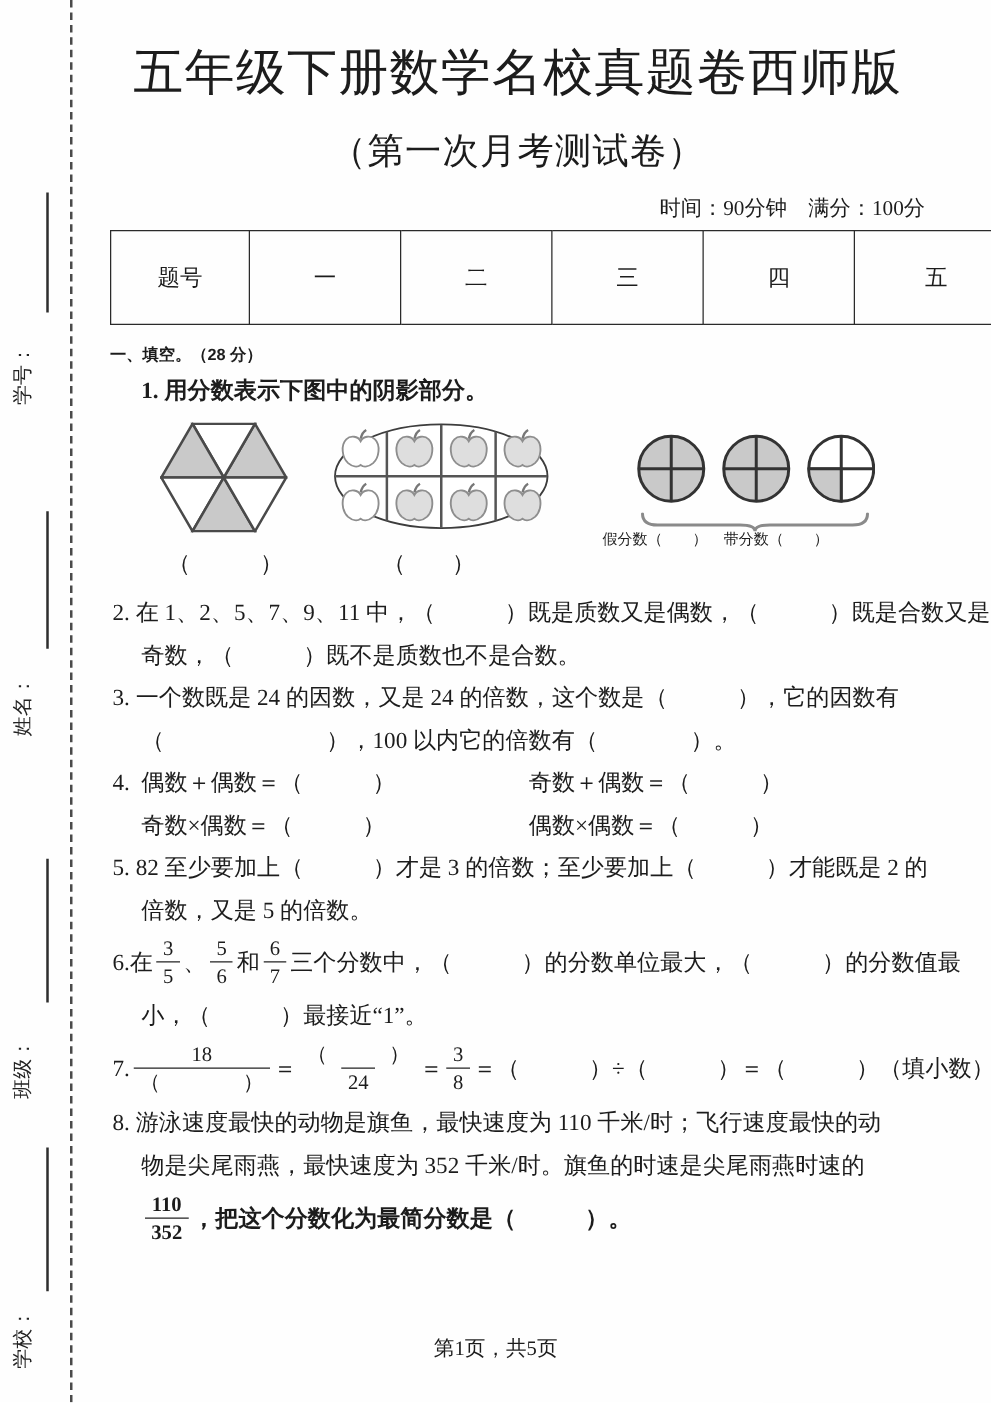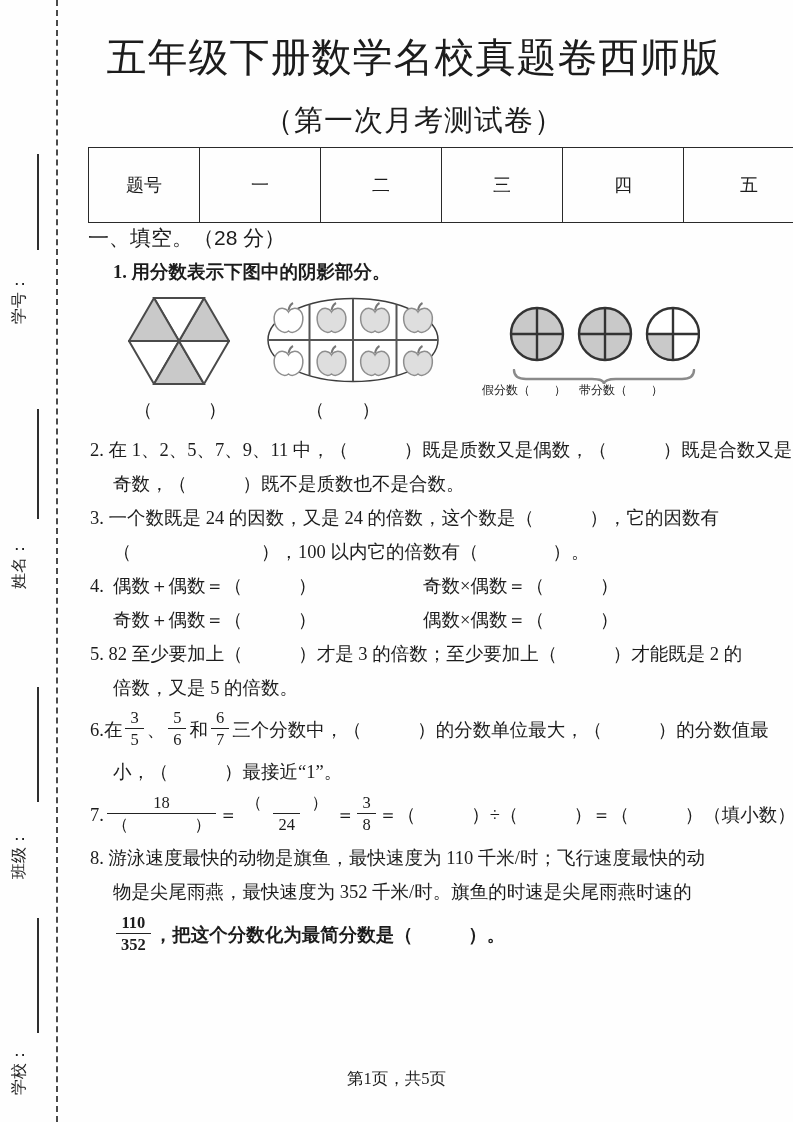--- a/index.html
+++ b/index.html
@@ -15,21 +15,21 @@
     text-align:center;font-size:16px;transform:rotate(-90deg);color:#222;white-space:nowrap;
   }
   .side-line{position:absolute;left:37px;width:0;border-left:2px solid #2e2e2e;}
   
   .content{position:absolute;left:88px;top:0;width:652px;}
   .title{margin:30px 0 0 0;font-size:40px;font-weight:400;text-align:center;letter-spacing:1px;white-space:nowrap;}
   .subtitle{margin:16px 0 0 0;font-size:29px;font-weight:400;text-align:center;letter-spacing:1px;}
   .meta{margin-top:14px;text-align:right;font-size:17px;}
   table.score{border-collapse:collapse;width:652px;margin-top:6px;table-layout:fixed;}
   table.score td{border:1.6px solid #2a2a2a;height:33px;text-align:center;font-size:18px;padding:13px;}
-  .sec-heading{margin-top:1px;font-size:21px;font-weight:normal;font-family:"Liberation Sans","DejaVu Sans",sans-serif;}
+  .sec-heading{margin-top:15px;font-size:13px;font-weight:bold;font-family:"Liberation Sans","DejaVu Sans",sans-serif;}
   .q{position:relative;font-size:18.5px;line-height:34px;margin-left:2px;}
   .qline{white-space:nowrap;}
   .qnum{display:inline-block;}
   .indent{padding-left:23px;}
   
   .figblock{position:relative;height:140px;margin-top:4px;}
   .figblock .blank{position:absolute;font-size:18.5px;}
   .figlabels{position:absolute;left:394px;top:89px;font-size:12px;white-space:nowrap;}
   .figlabels span{margin-right:10px;}
   
@@ -53,20 +53,21 @@
   <div class="side-line" style="top:409px;height:110px;"></div>
   <div class="side-label" style="top:555px;">姓名：</div>
   <div class="side-line" style="top:687px;height:115px;"></div>
   <div class="side-label" style="top:845px;">班级：</div>
   <div class="side-line" style="top:918px;height:115px;"></div>
   <div class="side-label" style="top:1061px;">学校：</div>
 
   <div class="content">
     <h1 class="title">五年级下册数学名校真题卷西师版</h1>
     <h2 class="subtitle">（第一次月考测试卷）</h2>
+    <div class="meta">时间：90分钟　满分：100分</div>
 
     <table class="score">
       <tbody>
         <tr>
           <td style="width:84px;">题号</td>
           <td style="width:94px;">一</td>
           <td style="width:94px;">二</td>
           <td style="width:94px;">三</td>
           <td style="width:94px;">四</td>
           <td style="width:104px;">五</td>
@@ -158,22 +159,22 @@
         <span class="qnum">3.</span>
         <span>一个数既是 24 的因数，又是 24 的倍数，这个数是（　　　），它的因数有</span>
       </div>
       <div class="qline indent">（　　　　　　　），100 以内它的倍数有（　　　　）。</div>
     </div>
 
     <div class="q">
       <div class="qline" style="position:absolute;">4.</div>
       <div class="q4grid">
         <span>偶数＋偶数＝（　　　）</span>
+        <span>奇数＋偶数＝（　　　）</span>
         <span>奇数×偶数＝（　　　）</span>
-        <span>奇数＋偶数＝（　　　）</span>
         <span>偶数×偶数＝（　　　）</span>
       </div>
     </div>
 
     <div class="q">
       <div class="qline">
         <span class="qnum">5.</span>
         <span>82 至少要加上（　　　）才是 3 的倍数；至少要加上（　　　）才能既是 2 的</span>
       </div>
       <div class="qline indent">倍数，又是 5 的倍数。</div>

